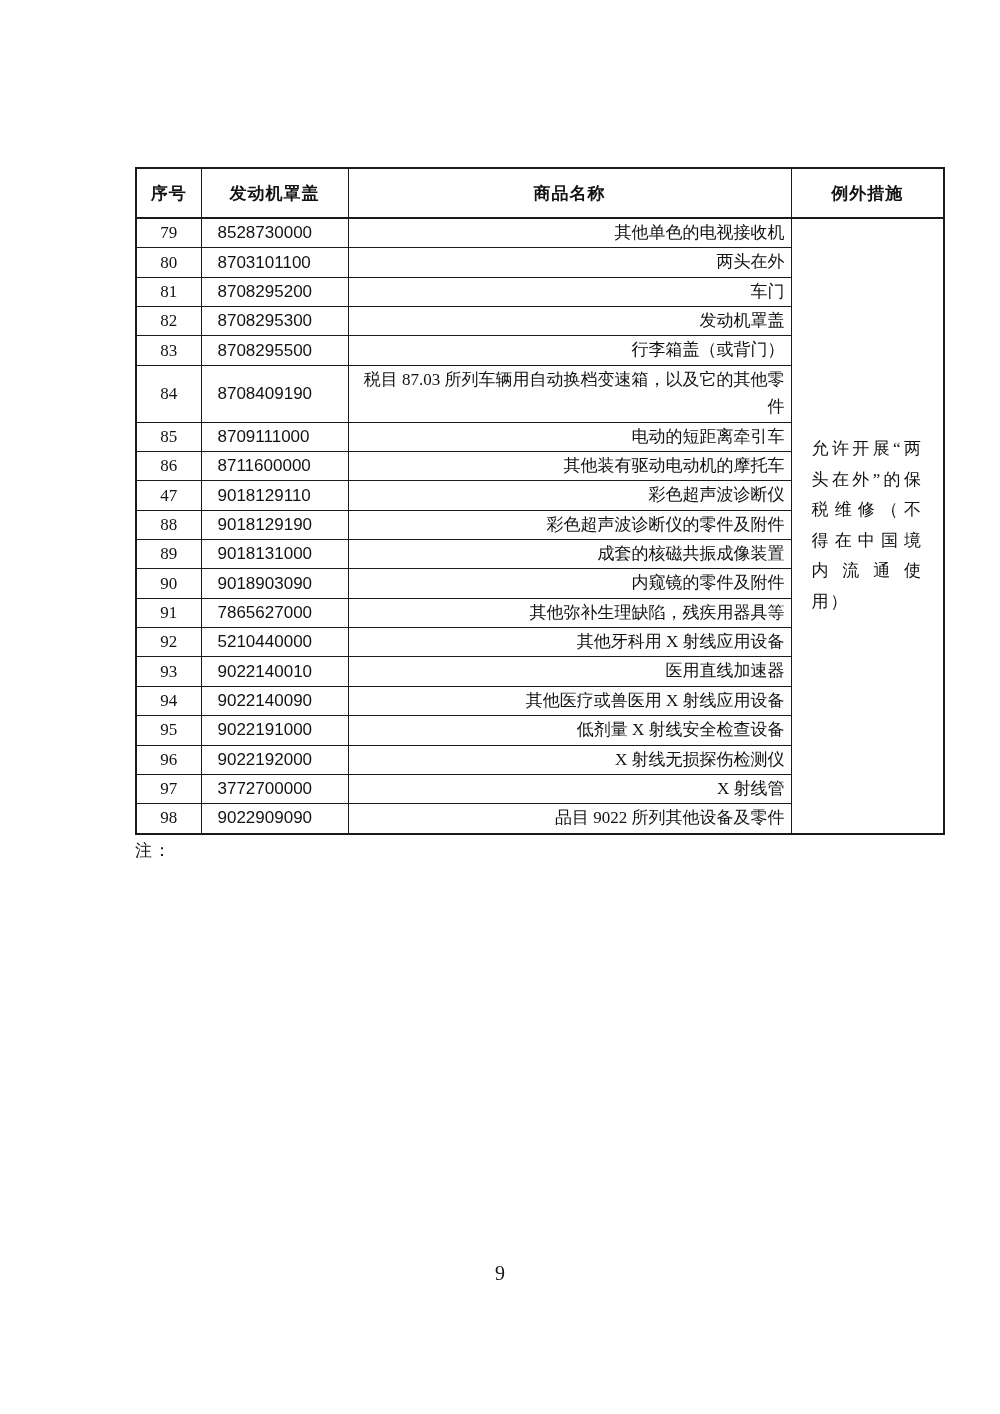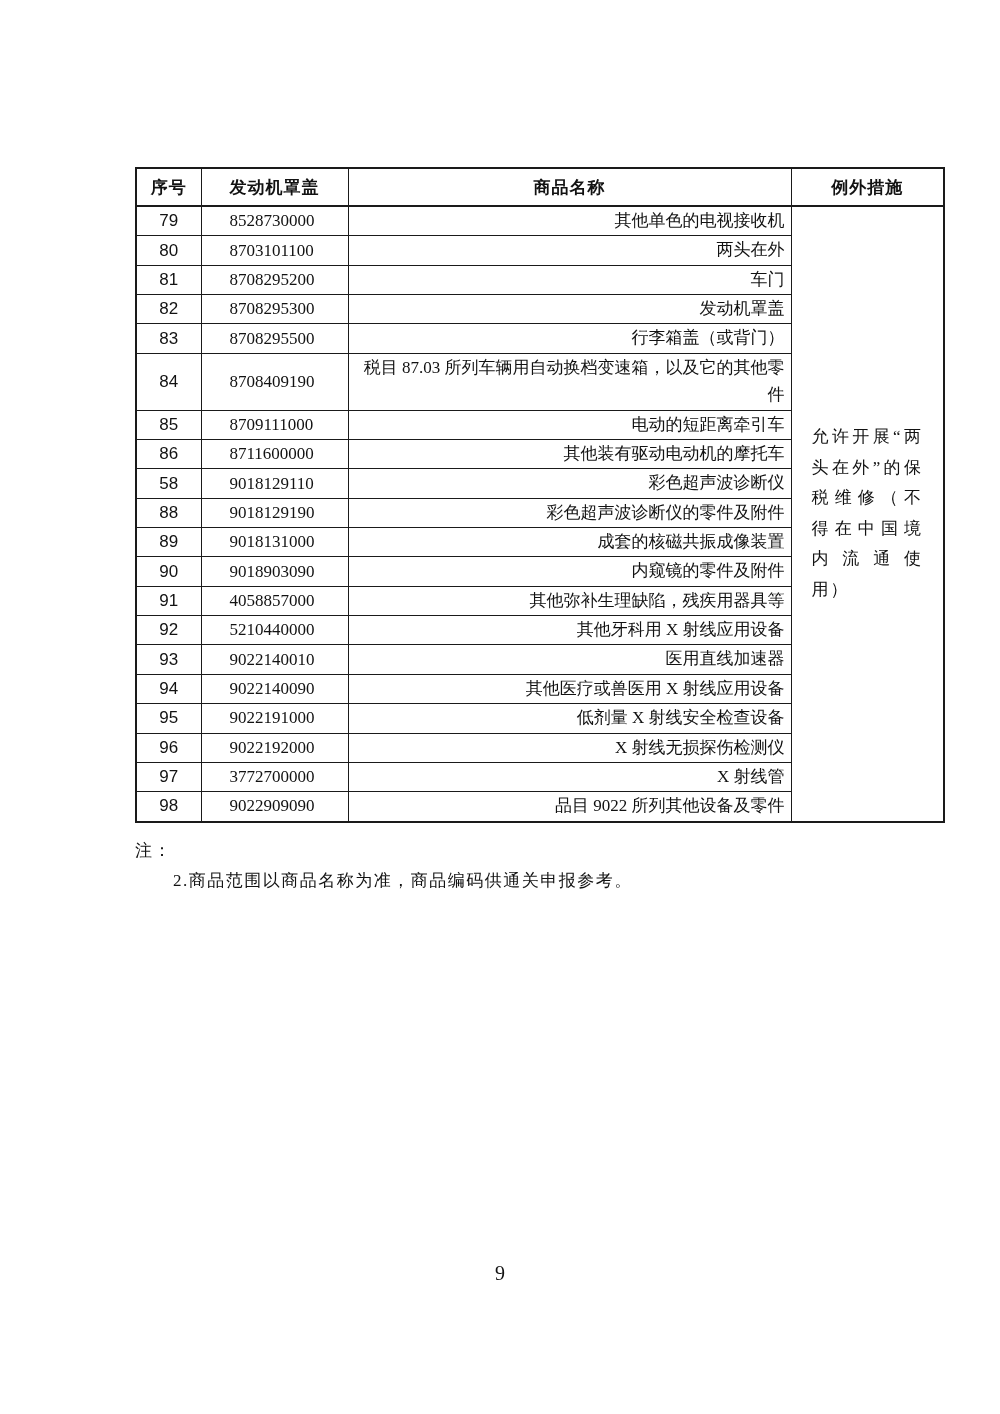--- a/index.html
+++ b/index.html
@@ -35,39 +35,39 @@
   .goods-table td {
     border: 1px solid #1a1a1a;
     vertical-align: middle;
     box-sizing: border-box;
     overflow: hidden;
   }
   .goods-table { border: 2px solid #1a1a1a; }
   .goods-table thead th { border-bottom: 2px solid #1a1a1a; }
 
   .goods-table thead th {
-    height: 38px;
+    height: 50px;
     font-family: "Liberation Sans", "DejaVu Sans", sans-serif;
     font-weight: bold;
     font-size: 17px;
     text-align: center;
     letter-spacing: 1px;
   }
 
   .r-single { height: 28px; }
   .r-double { height: 57px; }
 
   .cell-no {
     text-align: center;
-    font-family: Liberation Sans, sans-serif;
+    font-family: Liberation Serif, serif;
   }
   .cell-code {
     text-align: left;
-    padding-left: 28px;
-    font-family: Liberation Serif, serif;
+    padding-left: 16px;
+    font-family: Liberation Sans, sans-serif;
   }
   .cell-name {
     text-align: right;
     padding-left: 8px;
     padding-right: 6px;
     line-height: 1.55;
   }
   .cell-exception {
     text-align: justify;
     text-align-last: left;
@@ -157,42 +157,42 @@
         <td class="cell-no">85</td>
         <td class="cell-code">8709111000</td>
         <td class="cell-name">电动的短距离牵引车</td>
       </tr>
       <tr class="r-single">
         <td class="cell-no">86</td>
         <td class="cell-code">8711600000</td>
         <td class="cell-name">其他装有驱动电动机的摩托车</td>
       </tr>
       <tr class="r-single">
-        <td class="cell-no">58</td>
+        <td class="cell-no">47</td>
         <td class="cell-code">9018129110</td>
         <td class="cell-name">彩色超声波诊断仪</td>
       </tr>
       <tr class="r-single">
         <td class="cell-no">88</td>
         <td class="cell-code">9018129190</td>
         <td class="cell-name">彩色超声波诊断仪的零件及附件</td>
       </tr>
       <tr class="r-single">
         <td class="cell-no">89</td>
         <td class="cell-code">9018131000</td>
         <td class="cell-name">成套的核磁共振成像装置</td>
       </tr>
       <tr class="r-single">
         <td class="cell-no">90</td>
         <td class="cell-code">9018903090</td>
         <td class="cell-name">内窥镜的零件及附件</td>
       </tr>
       <tr class="r-single">
         <td class="cell-no">91</td>
-        <td class="cell-code">4058857000</td>
+        <td class="cell-code">7865627000</td>
         <td class="cell-name">其他弥补生理缺陷，残疾用器具等</td>
       </tr>
       <tr class="r-single">
         <td class="cell-no">92</td>
         <td class="cell-code">5210440000</td>
         <td class="cell-name">其他牙科用 X 射线应用设备</td>
       </tr>
       <tr class="r-single">
         <td class="cell-no">93</td>
         <td class="cell-code">9022140010</td>
@@ -223,20 +223,17 @@
         <td class="cell-code">9022909090</td>
         <td class="cell-name">品目 9022 所列其他设备及零件</td>
       </tr>
     </tbody>
   </table>
 
   <div class="notes">
     <div class="note-row">
       <span class="note-label">注：</span>
     </div>
-    <div class="note-row note-indent">
-      <span>2.商品范围以商品名称为准，商品编码供通关申报参考。</span>
-    </div>
   </div>
 
   <div class="page-number">9</div>
 
 </div>
 
 </body></html>

